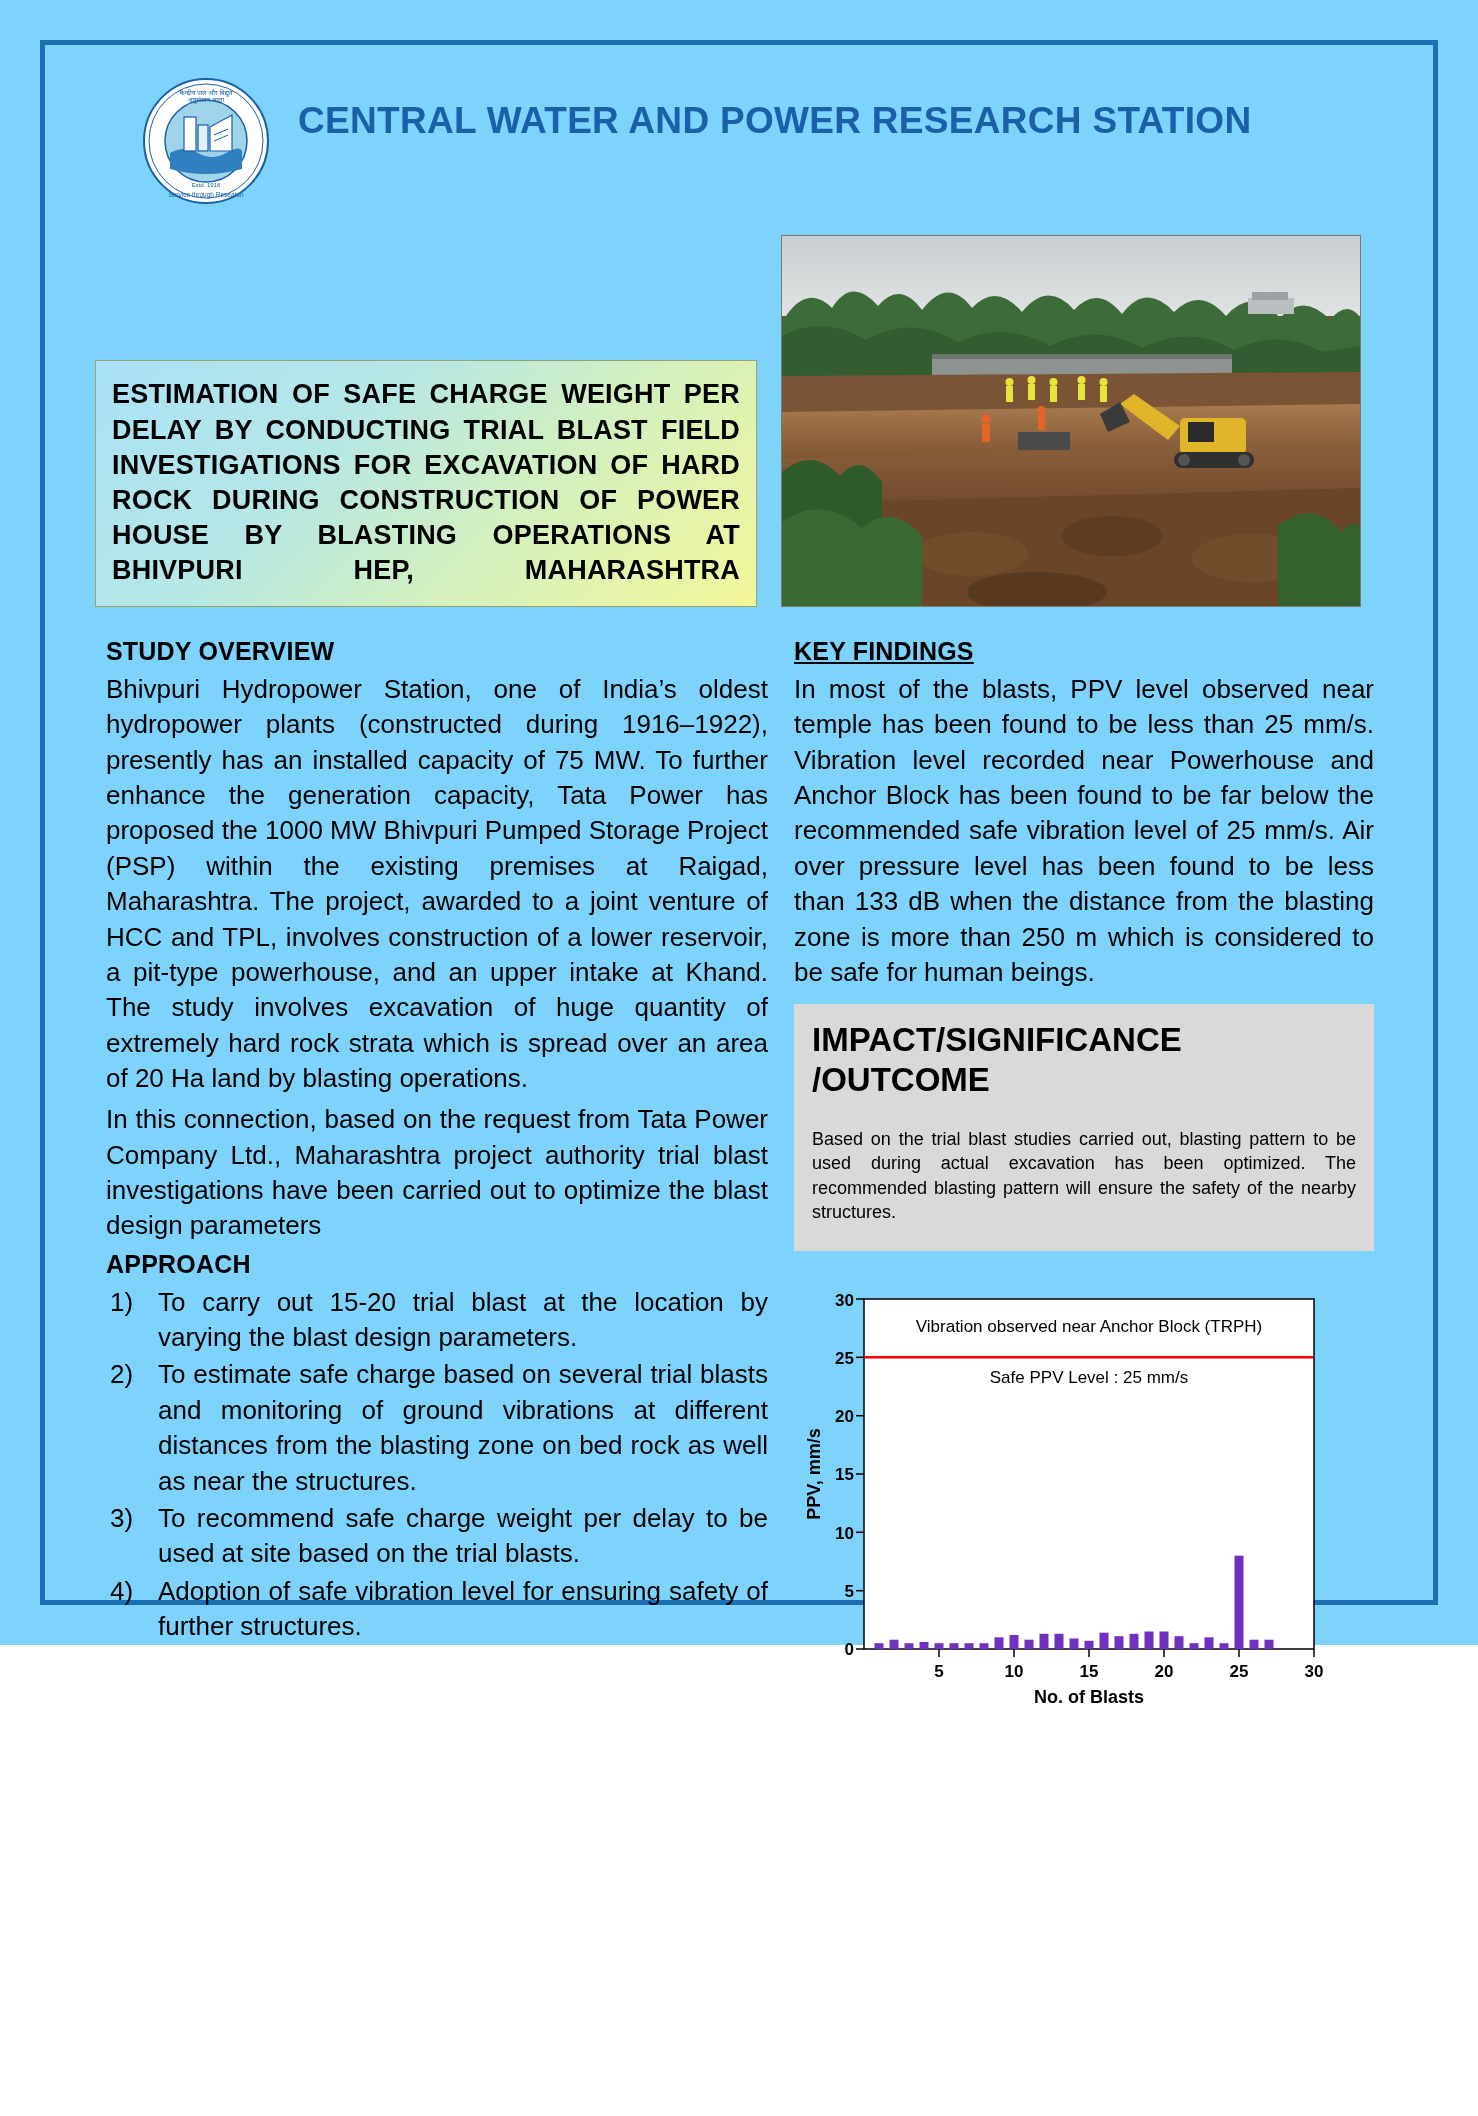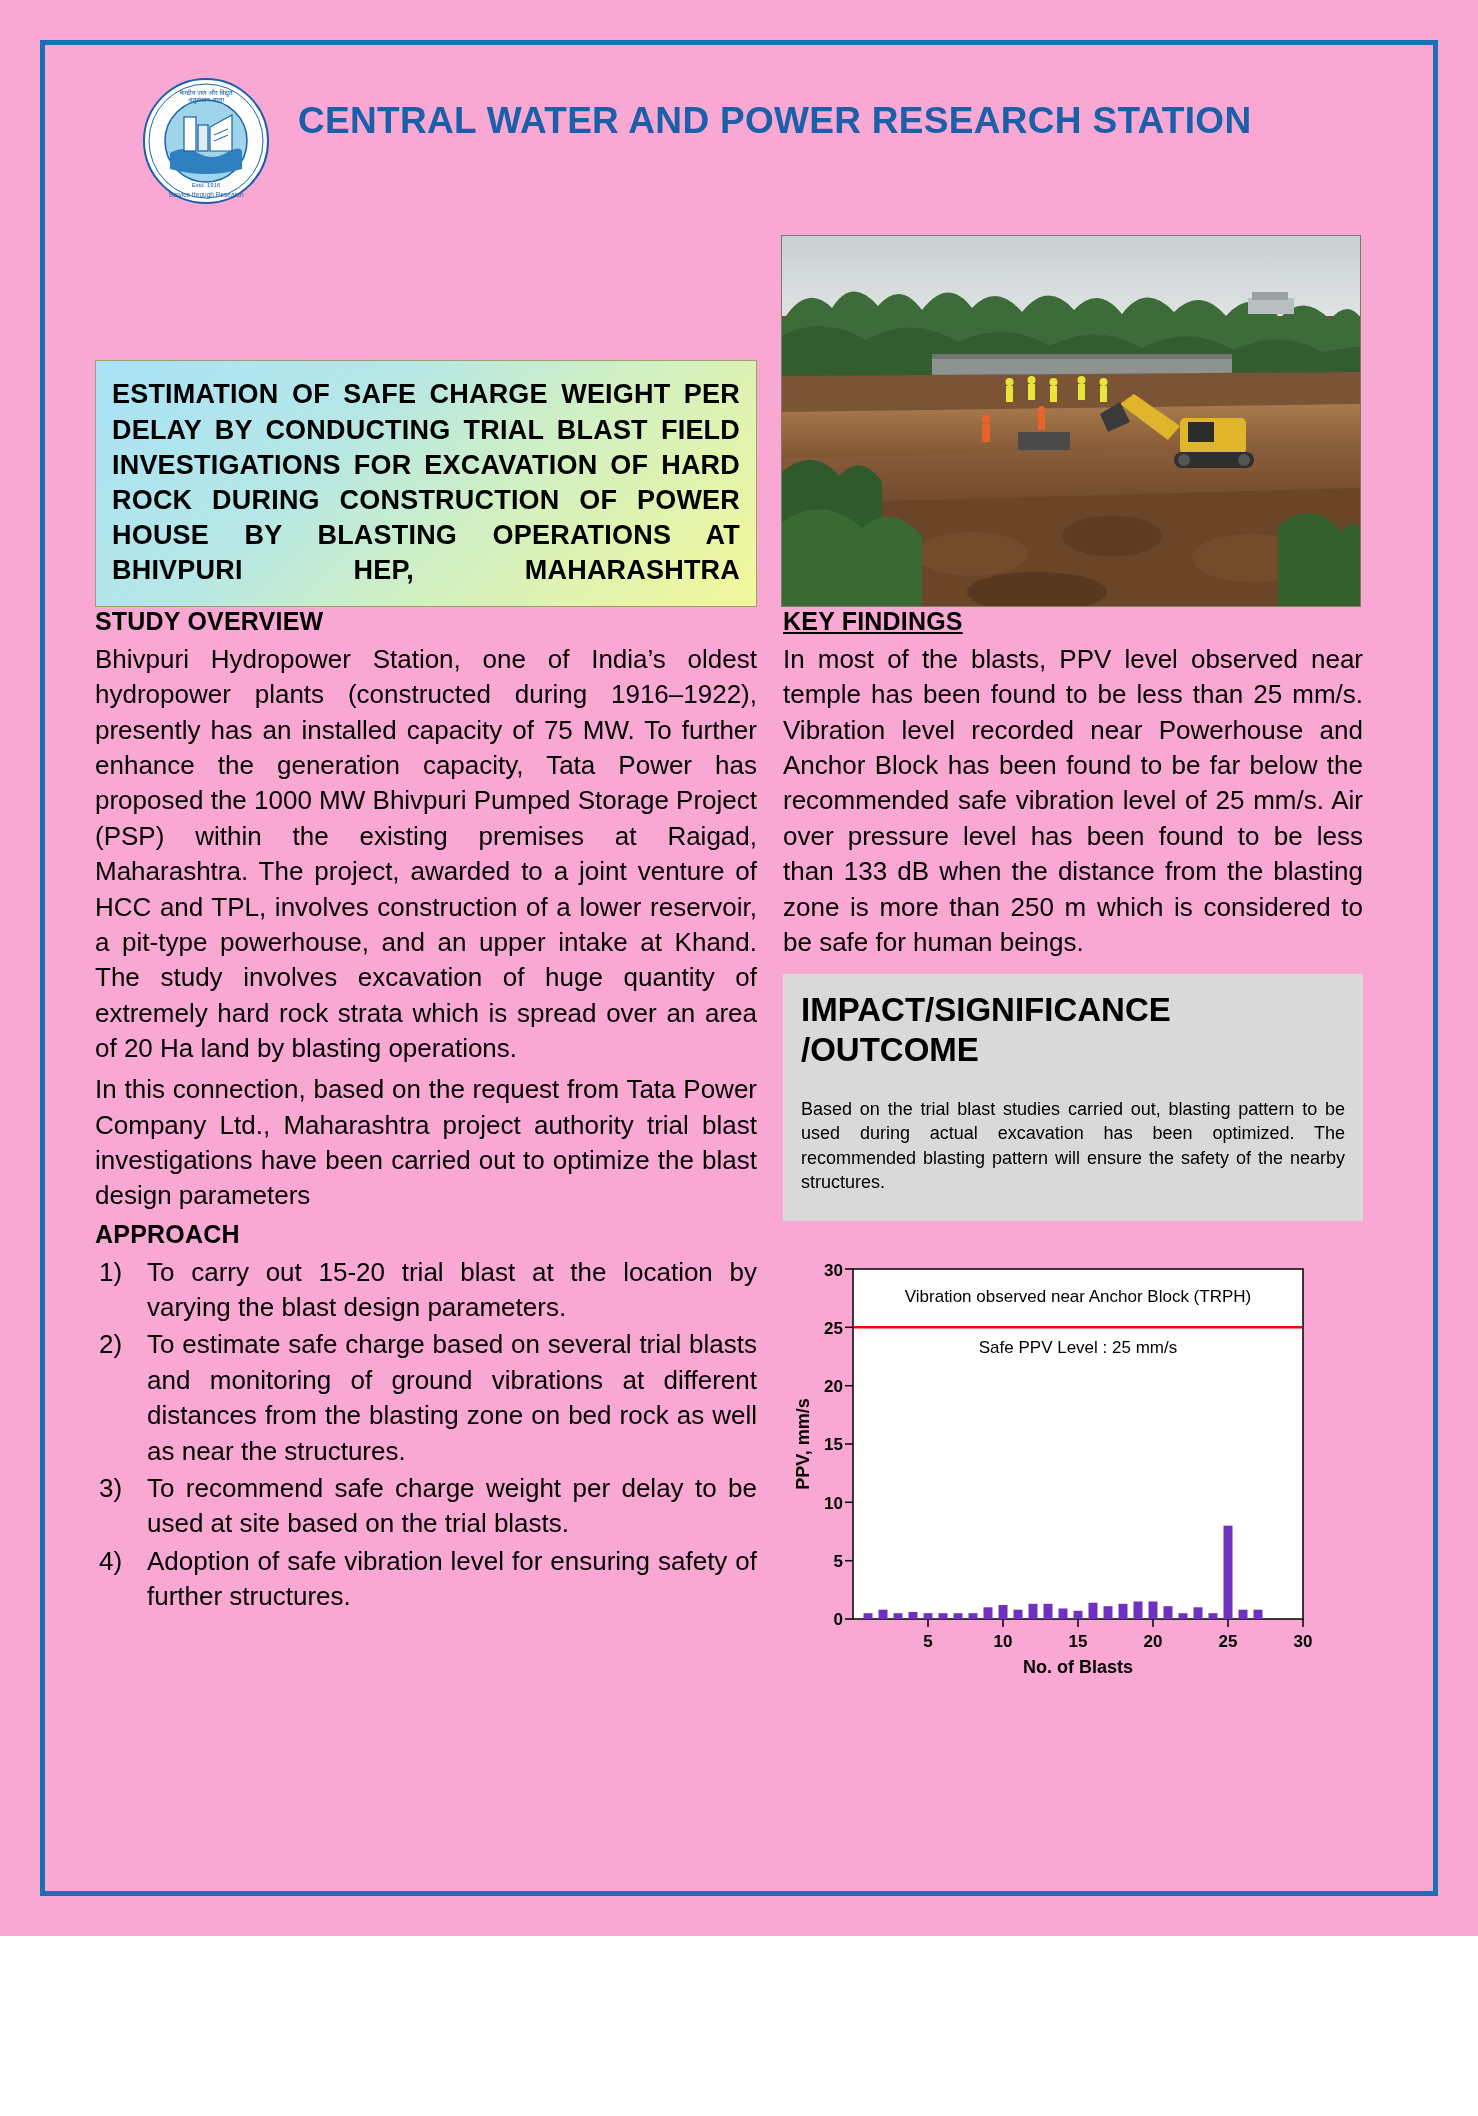--- a/index.html
+++ b/index.html
@@ -10,22 +10,22 @@
   body {
     font-family: "Liberation Sans", sans-serif;
     width: 1478px;
     height: 2116px;
     position: relative;
   }
   .page {
     position: absolute;
     left: 0; top: 0;
     width: 1478px;
-    height: 1936px;
-    background: #f9a8d4;
+    height: 1645px;
+    background: #7dd3fc;
     box-sizing: border-box;
   }
   .outer-border {
     position: absolute;
     left: 40px;
     top: 40px;
     right: 40px;
     bottom: 40px;
     border: 5px solid #1a6fb5;
     box-sizing: border-box;
@@ -95,21 +95,22 @@
     box-sizing: border-box;
     overflow: hidden;
     position: relative;
     background: #6d5438;
   }
 
   
   .cols {
     display: flex;
     gap: 26px;
-    margin-top: 0;
+    margin-top: 30px;
+    justify-content: center;
   }
   .col-left { width: 662px; flex: 0 0 662px; }
   .col-right { width: 580px; flex: 0 0 580px; }
 
   h2.section {
     font-size: 25px;
     font-weight: bold;
     margin: 0 0 6px 0;
     color: #000;
     letter-spacing: 0.2px;

